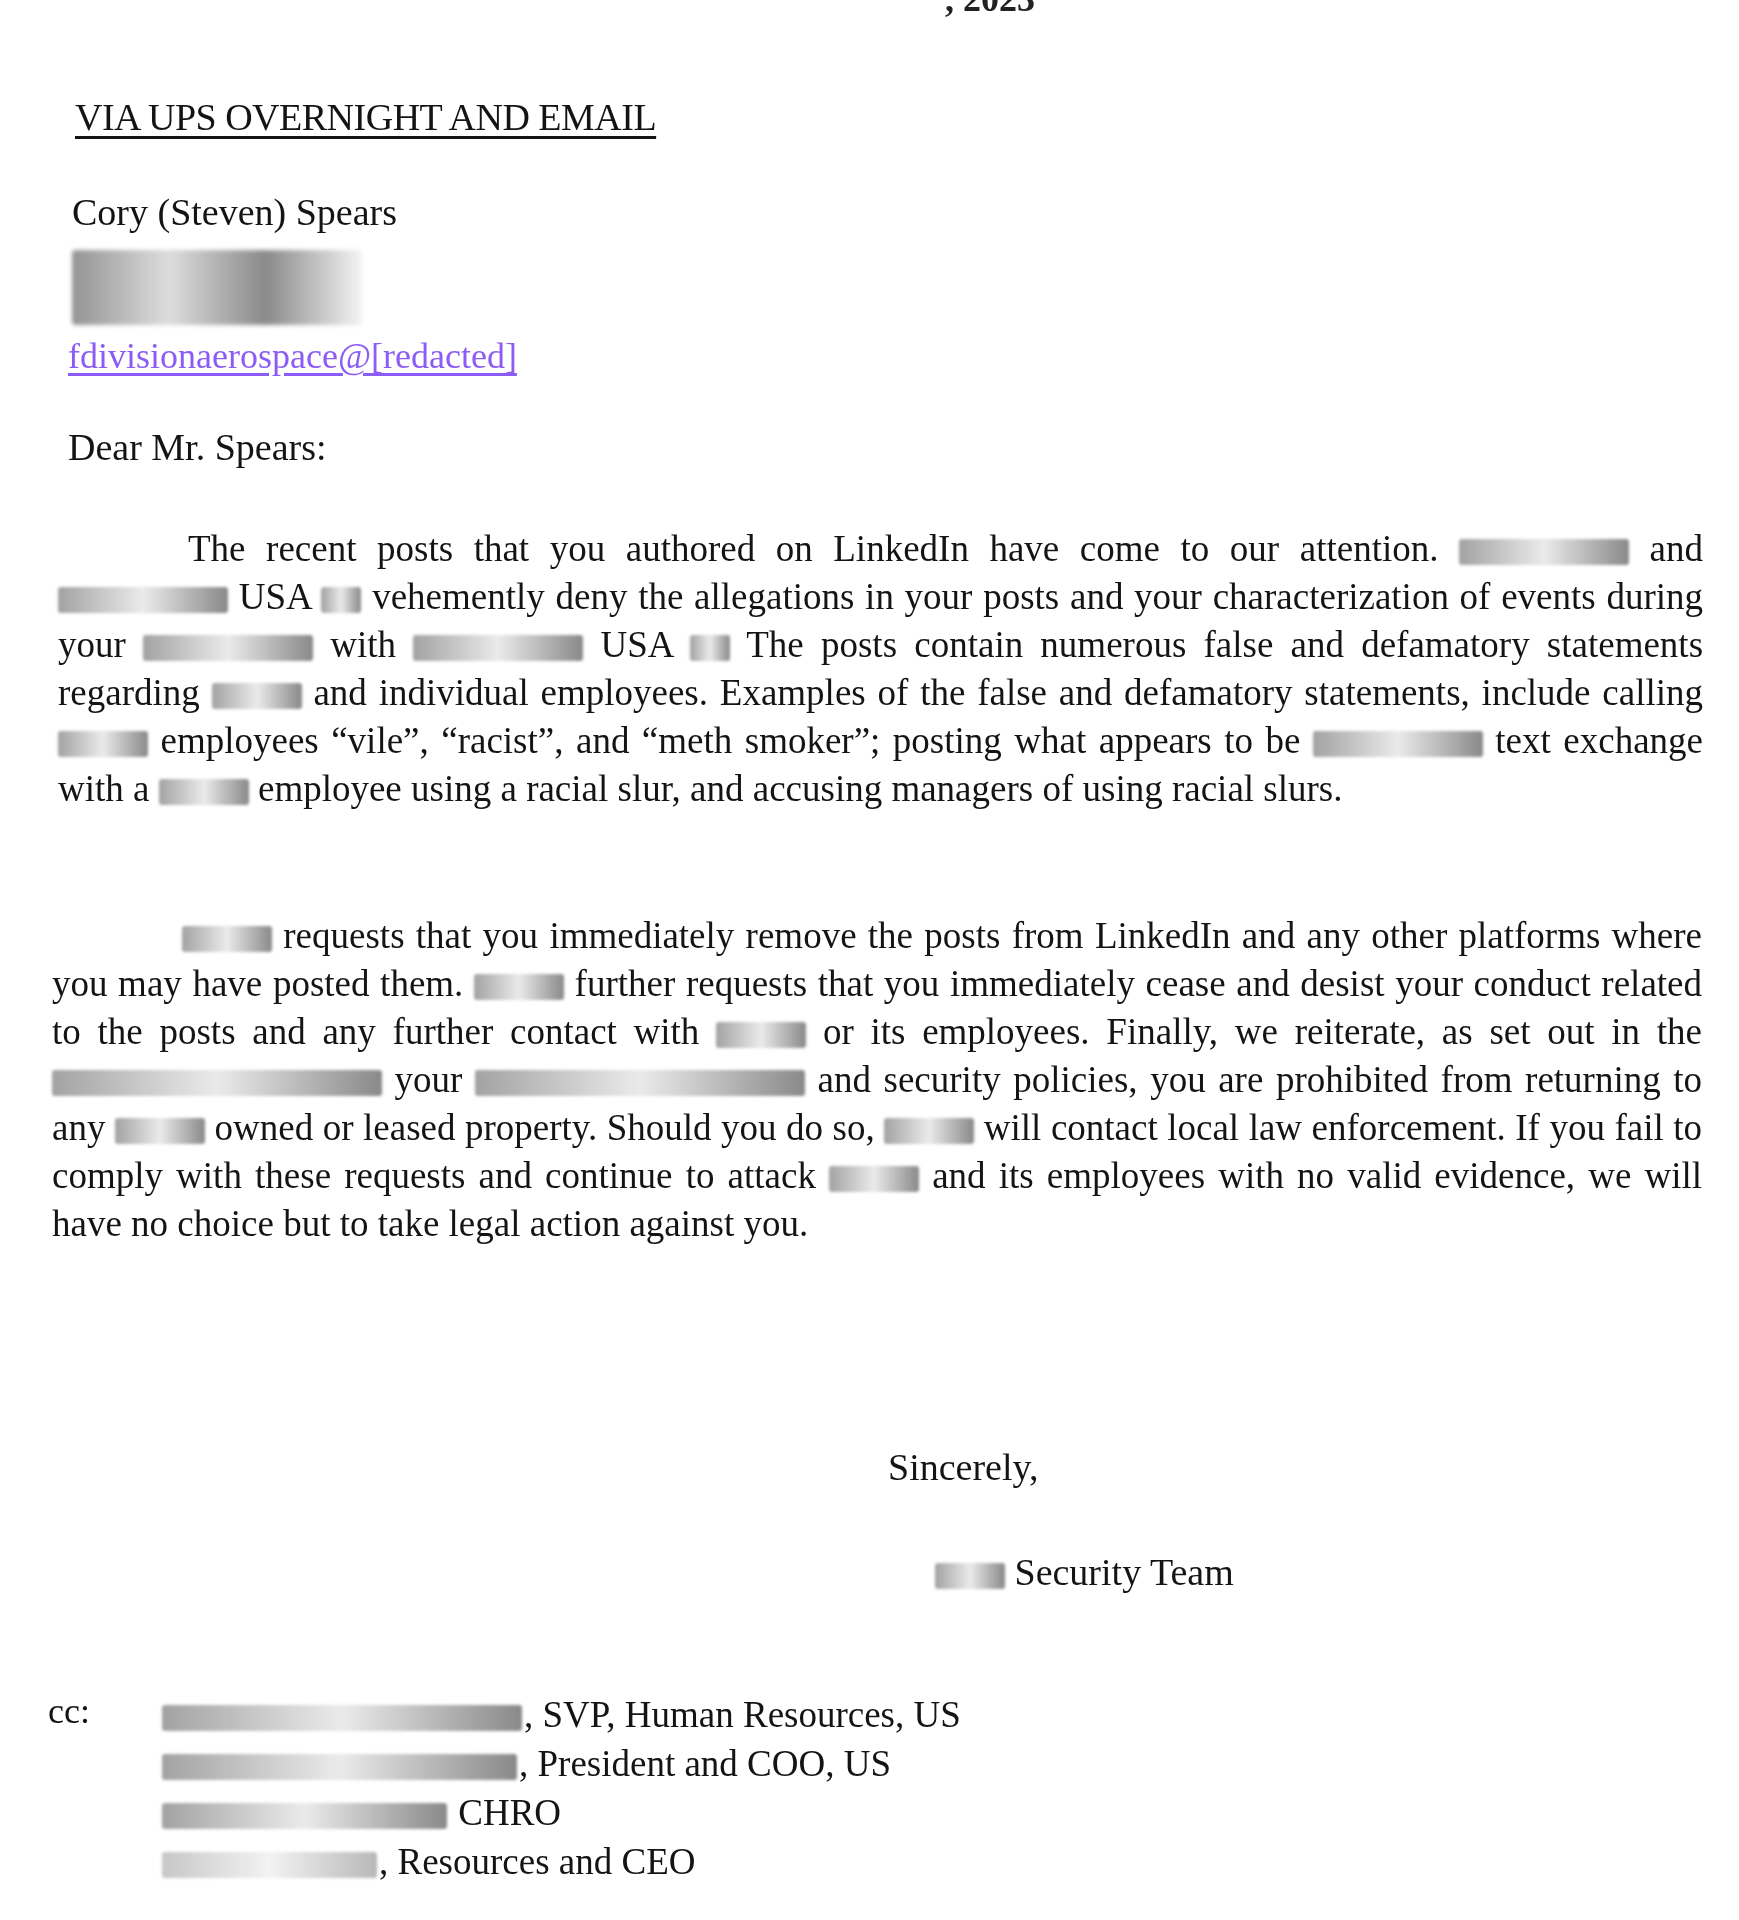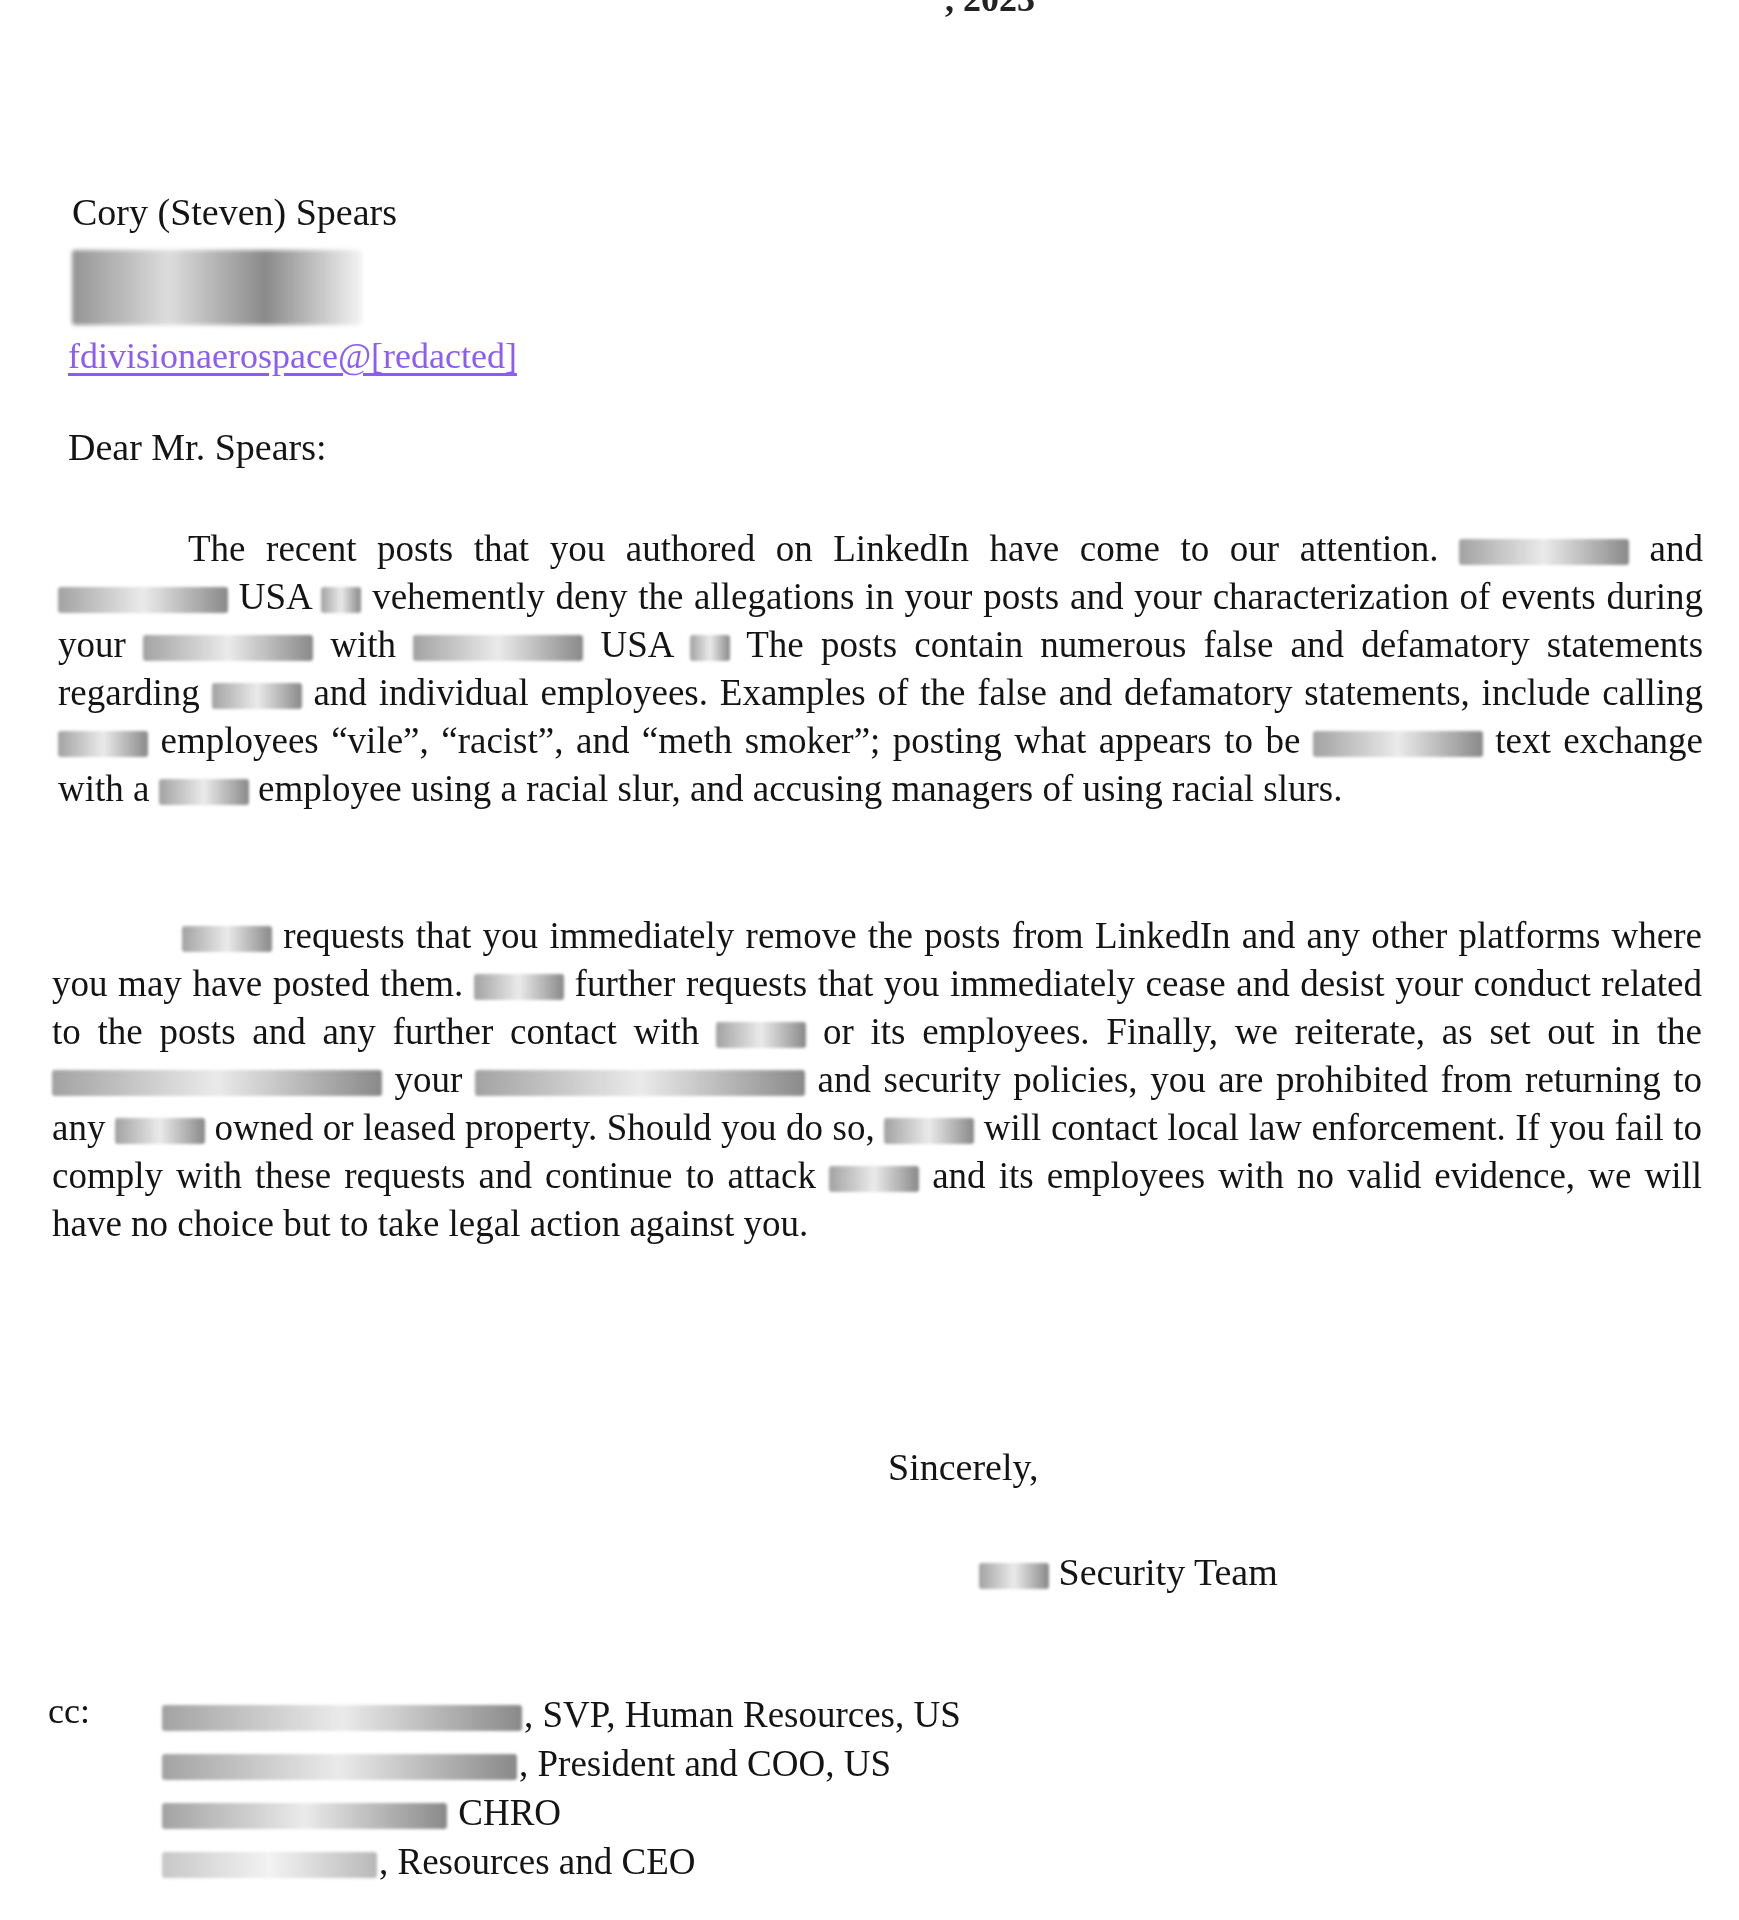--- a/index.html
+++ b/index.html
@@ -12,33 +12,34 @@
   .redact { display: inline-block; background: linear-gradient(90deg, rgba(60,60,60,0.55), rgba(120,120,120,0.25), rgba(60,60,60,0.6), rgba(180,180,180,0.15)); filter: blur(2px); border-radius: 3px; vertical-align: middle; }
   .addr-street { position: absolute; left: 72px; top: 250px; width: 290px; height: 75px; }
   .addr-email { position: absolute; left: 68px; top: 335px; font-size: 36px; color: #8b5cf6; text-decoration: underline; text-underline-offset: 5px; }
   .salutation { position: absolute; left: 68px; top: 425px; font-size: 38px; }
   .para { position: absolute; font-size: 37px; line-height: 48px; text-align: justify; text-align-last: left; }
   .p1 { left: 58px; top: 525px; width: 1645px; text-indent: 130px; }
   .p2 { left: 52px; top: 912px; width: 1650px; text-indent: 130px; }
   .inline-redact { display: inline-block; height: 26px; background: linear-gradient(90deg, rgba(70,70,70,0.5), rgba(150,150,150,0.2), rgba(40,40,40,0.55)); filter: blur(1.6px); border-radius: 3px; vertical-align: -4px; }
   .w-s { width: 40px; } .w-m { width: 90px; } .w-l { width: 170px; } .w-xl { width: 330px; }
   .closing { position: absolute; left: 888px; top: 1445px; font-size: 38px; }
-  .signer { position: absolute; left: 935px; top: 1550px; font-size: 38px; margin-left: 44px; }
+  .signer { position: absolute; left: 935px; top: 1550px; font-size: 38px; }
   .cc-label { position: absolute; left: 48px; top: 1690px; font-size: 36px; }
   .cc-list { position: absolute; left: 162px; top: 1690px; font-size: 37px; line-height: 49px; }
   .cc-item { white-space: nowrap; }
   .cc-item .inline-redact { margin-right: 2px; }
 </style>
 </head>
 <body>
 
 <div class="page">
 
   <div class="date-cut">, 2023</div>
 
+  <div class="via">VIA UPS OVERNIGHT AND EMAIL</div>
 
   <div class="addr-name">Cory (Steven) Spears</div>
   <div class="addr-street redact"></div>
   <div class="addr-email">fdivisionaerospace@[redacted]</div>
 
   <div class="salutation">Dear Mr. Spears:</div>
 
   <div class="para p1">
     <span>The recent posts that you authored on LinkedIn have come to our attention.</span>
     <span class="inline-redact w-l"></span>

